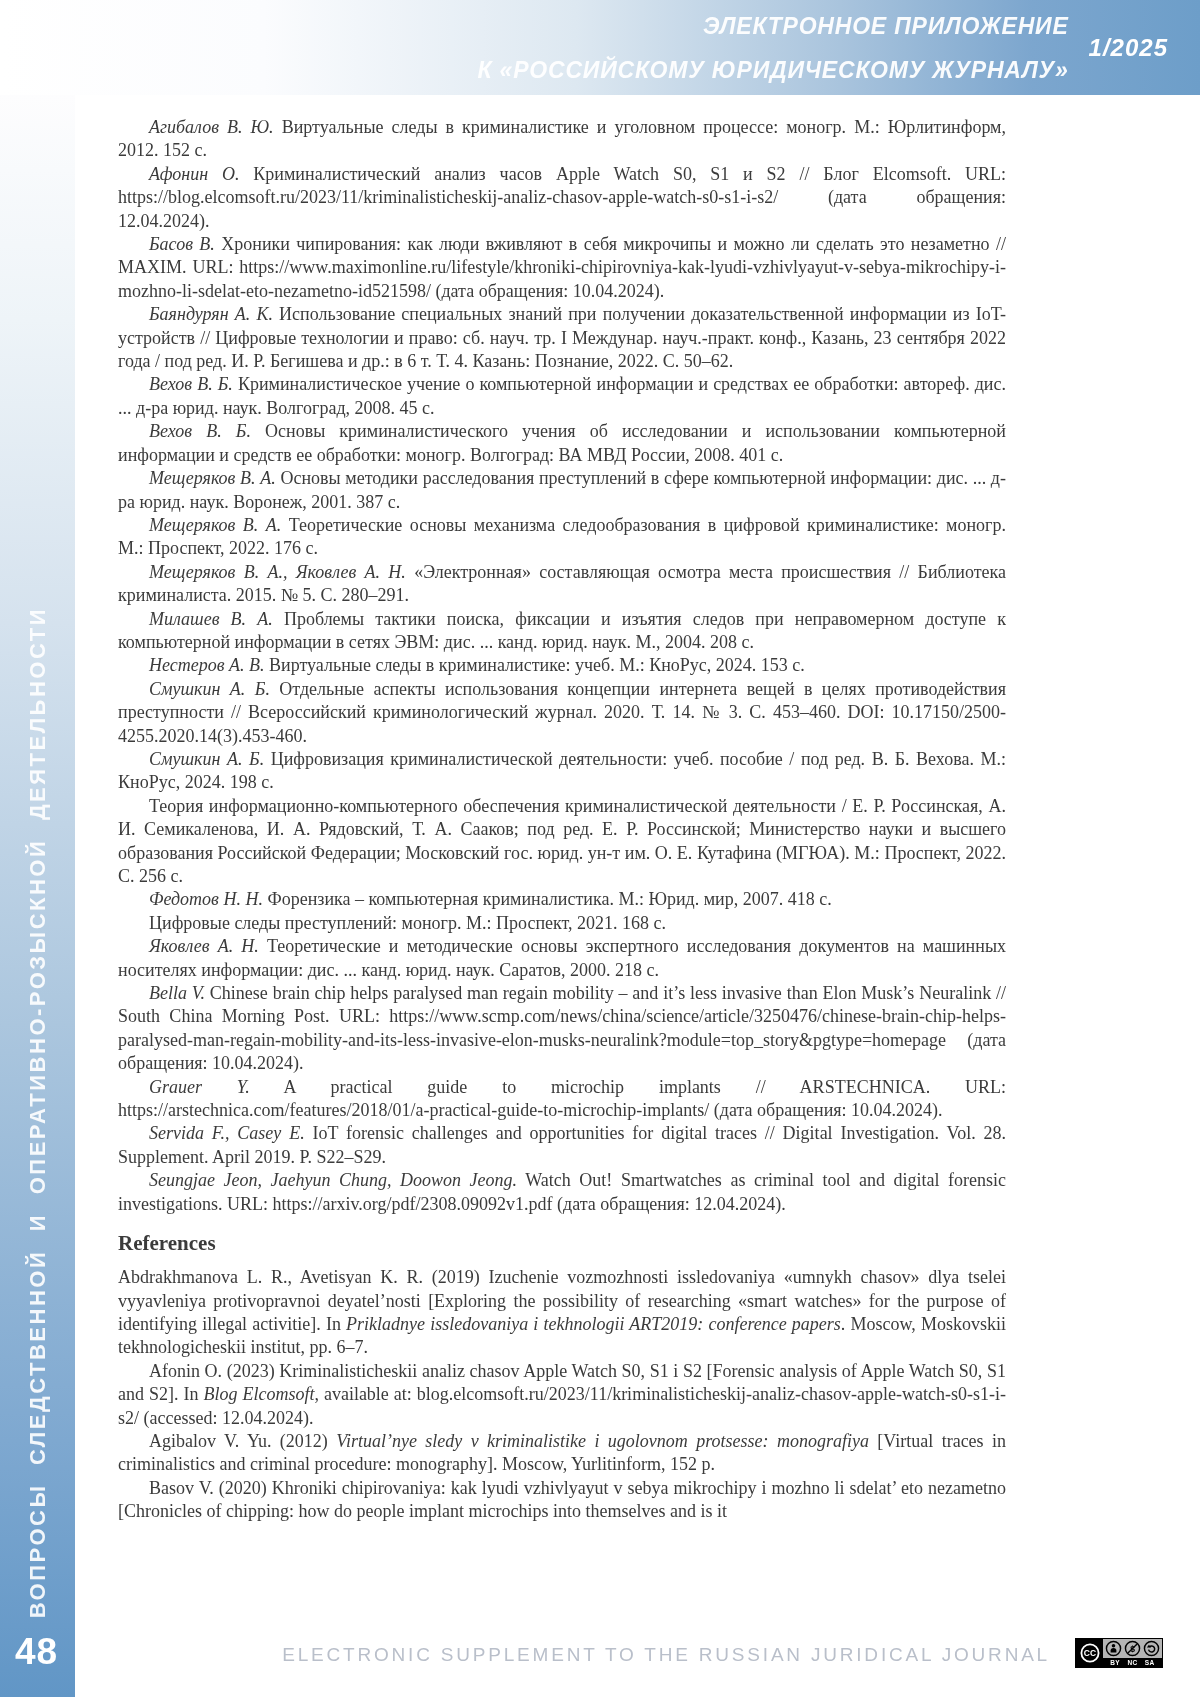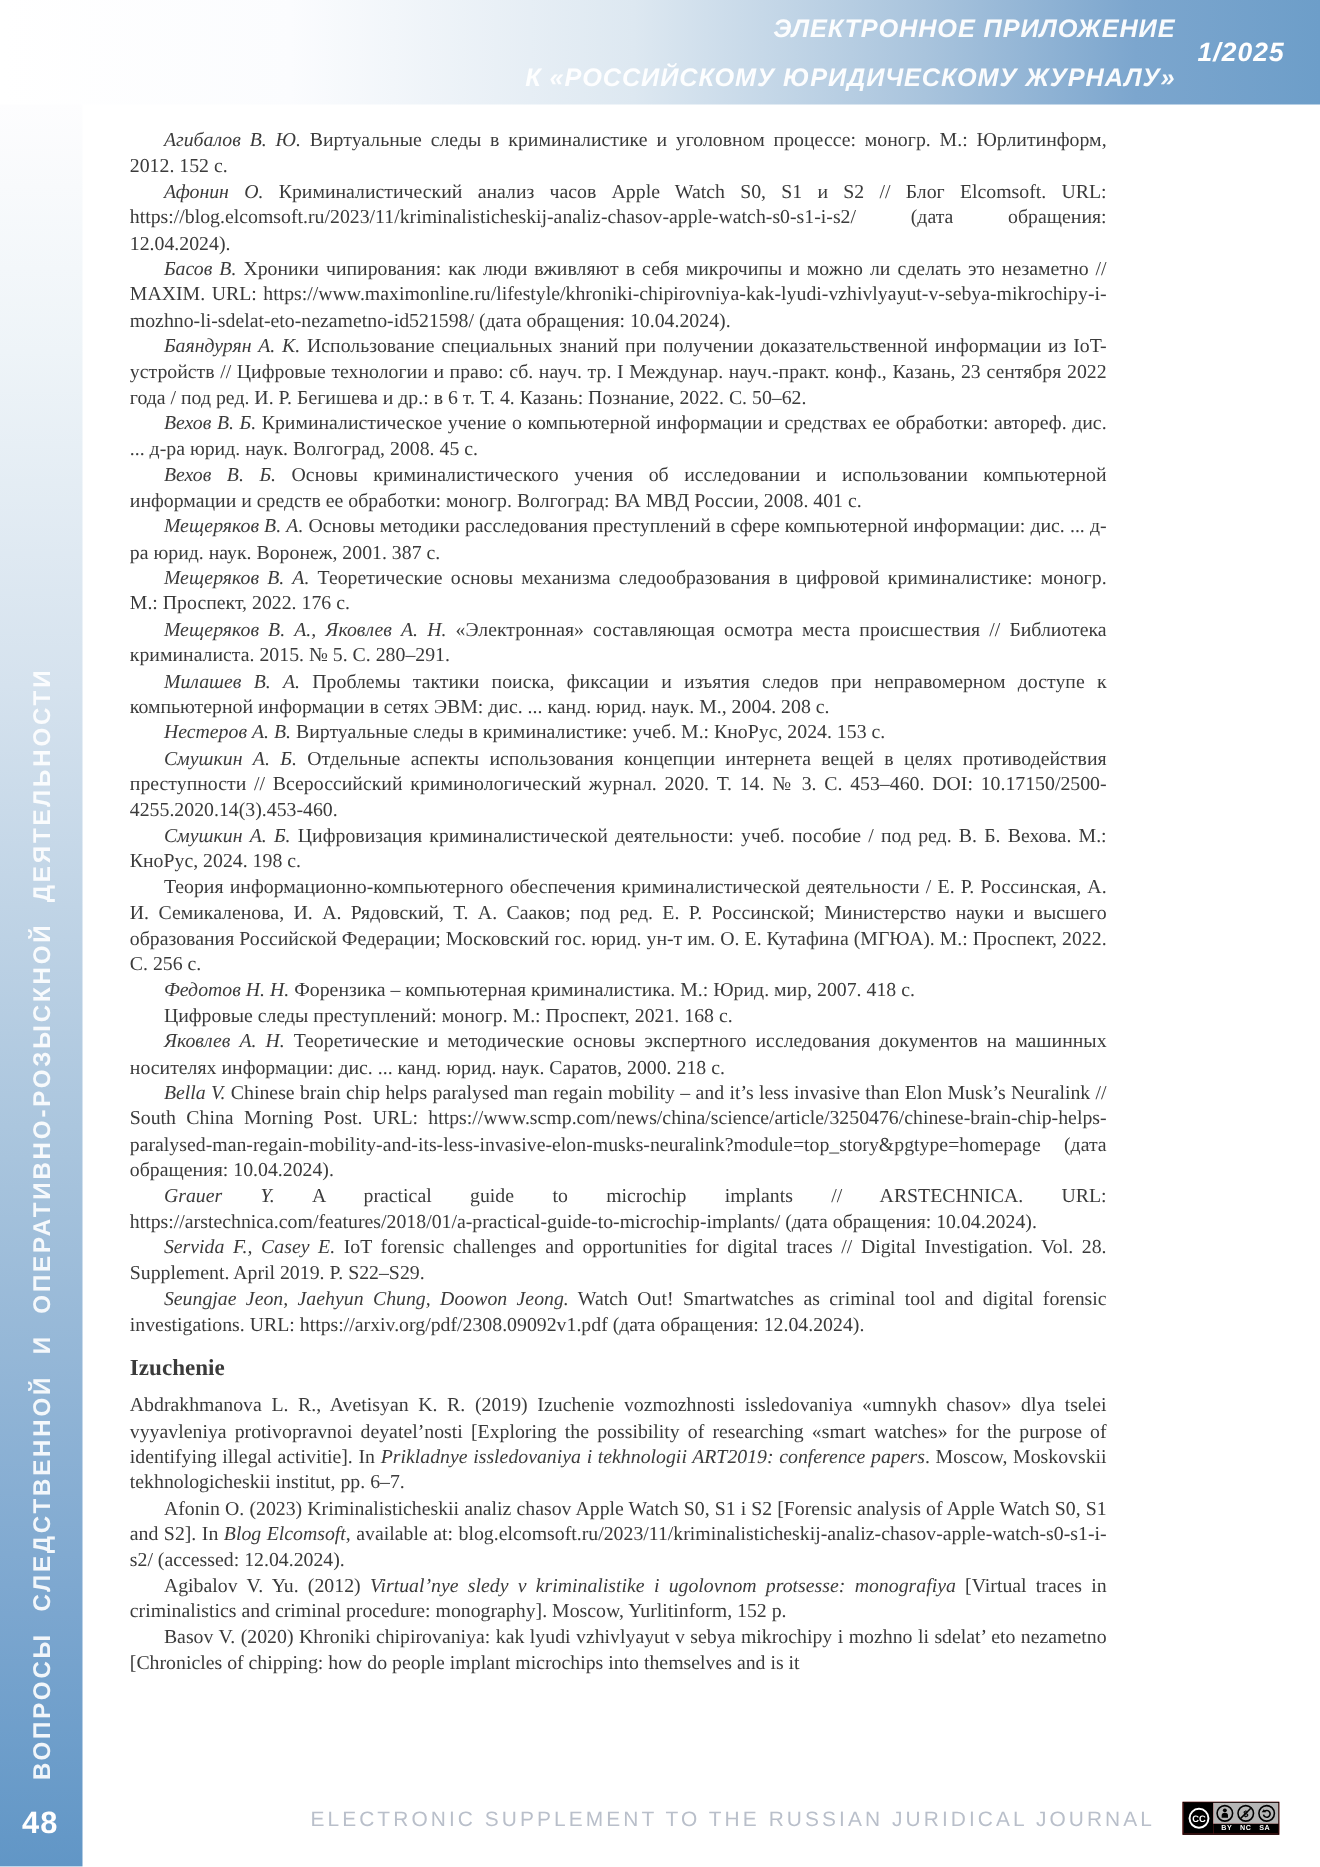--- a/index.html
+++ b/index.html
@@ -29,21 +29,21 @@
   }
   .sidebar-vertical{
     position:absolute;bottom:79px;left:50%;
     transform:translateX(-50%) rotate(180deg);
     writing-mode:vertical-rl;white-space:nowrap;
     color:rgba(255,255,255,.9);font-weight:bold;font-size:22px;
     letter-spacing:2.5px;word-spacing:10px;
   }
   .page-number{
     position:absolute;bottom:24px;left:0;width:73px;text-align:center;
-    color:#ffffff;font-weight:bold;font-size:28px;letter-spacing:1px;
+    color:#ffffff;font-weight:bold;font-size:37px;letter-spacing:1px;
   }
   
   .content{
     position:absolute;left:118px;top:116px;width:888px;
     font-size:18px;line-height:23.4px;text-align:justify;
     overflow-wrap:break-word;hyphens:auto;font-family:Liberation Serif, serif;
   }
   .content p{margin:0;text-indent:31px;}
   .content p.no-indent{text-indent:0;}
   .content i{font-style:italic;}
@@ -52,21 +52,21 @@
     margin:15px 0 11px 0;text-align:left;
   }
   
   .footer-text{
     position:absolute;right:150px;bottom:31px;
     color:#b9bfca;font-size:19px;font-weight:normal;letter-spacing:2.8px;
     white-space:nowrap;
   }
   .cc-badge{
     position:absolute;right:37px;bottom:29px;width:88px;height:30px;
-    border:1px solid #000;box-sizing:border-box;display:flex;background:#ef4444;
+    border:1px solid #000;box-sizing:border-box;display:flex;background:#f0abfc;
   }
   .cc-left{width:27px;background:#000;display:flex;align-items:center;justify-content:center;}
   .cc-right{flex:1;display:flex;flex-direction:column;}
   .cc-icons{flex:1;background:#b5b5b5;display:flex;align-items:center;justify-content:space-evenly;}
   .cc-labels{height:9px;background:#000;display:flex;align-items:center;justify-content:space-evenly;}
   .cc-labels span{color:#fff;font-size:6.5px;font-weight:bold;letter-spacing:.4px;line-height:9px;}
 </style>
 </head>
 <body>
 
@@ -101,21 +101,21 @@
         <p><i>Смушкин А. Б.</i><span> Цифровизация криминалистической деятельности: учеб. пособие / под ред. В. Б. Вехова. М.: КноРус, 2024. 198 с.</span></p>
         <p><span>Теория информационно-компьютерного обеспечения криминалистической деятельности / Е. Р. Россинская, А. И. Семикаленова, И. А. Рядовский, Т. А. Сааков; под ред. Е. Р. Россинской; Министерство науки и высшего образования Российской Федерации; Московский гос. юрид. ун-т им. О. Е. Кутафина (МГЮА). М.: Проспект, 2022. С. 256 с.</span></p>
         <p><i>Федотов Н. Н.</i><span> Форензика – компьютерная криминалистика. М.: Юрид. мир, 2007. 418 с.</span></p>
         <p><span>Цифровые следы преступлений: моногр. М.: Проспект, 2021. 168 с.</span></p>
         <p><i>Яковлев А. Н.</i><span> Теоретические и методические основы экспертного исследования документов на машинных носителях информации: дис. ... канд. юрид. наук. Саратов, 2000. 218 с.</span></p>
         <p><i>Bella V.</i><span> Chinese brain chip helps paralysed man regain mobility – and it’s less invasive than Elon Musk’s Neuralink // South China Morning Post. URL: https://www.scmp.com/news/china/science/article/3250476/chinese-brain-chip-helps-paralysed-man-regain-mobility-and-its-less-invasive-elon-musks-neuralink?module=top_story&amp;pgtype=homepage (дата обращения: 10.04.2024).</span></p>
         <p><i>Grauer Y.</i><span> A practical guide to microchip implants // ARSTECHNICA. URL: https://arstechnica.com/features/2018/01/a-practical-guide-to-microchip-implants/ (дата обращения: 10.04.2024).</span></p>
         <p><i>Servida F., Casey E.</i><span> IoT forensic challenges and opportunities for digital traces // Digital Investigation. Vol. 28. Supplement. April 2019. P. S22–S29.</span></p>
         <p><i>Seungjae Jeon, Jaehyun Chung, Doowon Jeong.</i><span> Watch Out! Smartwatches as criminal tool and digital forensic investigations. URL: https://arxiv.org/pdf/2308.09092v1.pdf (дата обращения: 12.04.2024).</span></p>
       </div>
-    <div class="refs-heading">Izuchenie</div>
+    <div class="refs-heading">References</div>
     <div>
         <p class="no-indent"><span>Abdrakhmanova L. R., Avetisyan K. R. (2019) Izuchenie vozmozhnosti issledovaniya «umnykh chasov» dlya tselei vyyavleniya protivopravnoi deyatel’nosti [Exploring the possibility of researching «smart watches» for the purpose of identifying illegal activitie]. In </span><i>Prikladnye issledovaniya i tekhnologii ART2019: conference papers</i><span>. Moscow, Moskovskii tekhnologicheskii institut, pp. 6–7.</span></p>
         <p><span>Afonin O. (2023) Kriminalisticheskii analiz chasov Apple Watch S0, S1 i S2 [Forensic analysis of Apple Watch S0, S1 and S2]. In </span><i>Blog Elcomsoft</i><span>, available at: blog.elcomsoft.ru/2023/11/kriminalisticheskij-analiz-chasov-apple-watch-s0-s1-i-s2/ (accessed: 12.04.2024).</span></p>
         <p><span>Agibalov V. Yu. (2012) </span><i>Virtual’nye sledy v kriminalistike i ugolovnom protsesse: monografiya</i><span> [Virtual traces in criminalistics and criminal procedure: monography]. Moscow, Yurlitinform, 152 p.</span></p>
         <p><span>Basov V. (2020) Khroniki chipirovaniya: kak lyudi vzhivlyayut v sebya mikrochipy i mozhno li sdelat’ eto nezametno [Chronicles of chipping: how do people implant microchips into themselves and is it</span></p>
       </div>
   </div>
 
   <div class="footer-text">ELECTRONIC SUPPLEMENT TO THE RUSSIAN JURIDICAL JOURNAL</div>
 

